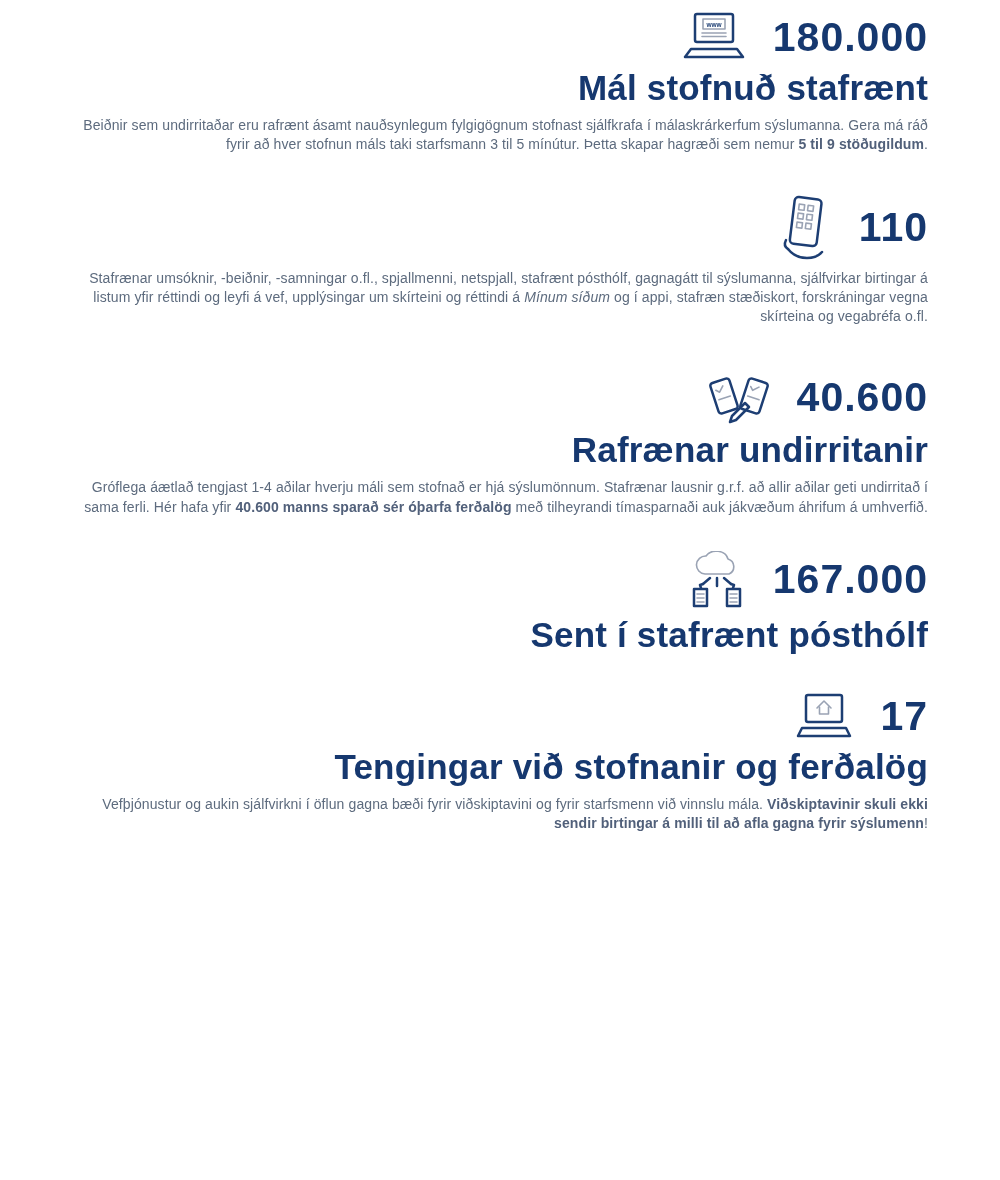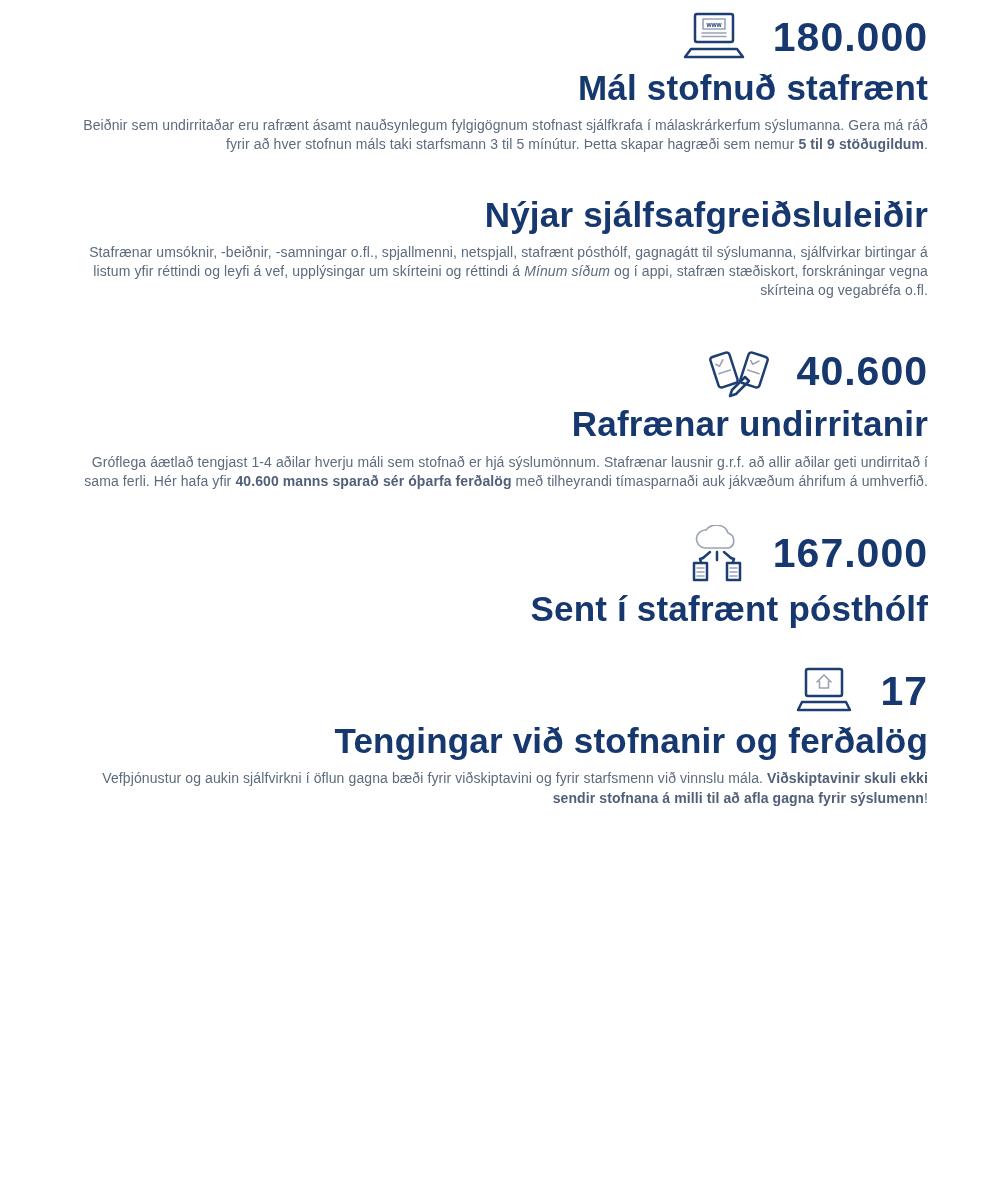--- a/index.html
+++ b/index.html
@@ -56,21 +56,38 @@
           <path class="navy" d="M10 37 h46 l6 8 h-58 z"></path>
         </svg>
       </span>
       <span class="stat-number">180.000</span>
     </div>
     <h2 class="stat-heading">Mál stofnuð stafrænt</h2>
     <p class="stat-body"><span>Beiðnir sem undirritaðar eru rafrænt ásamt nauðsynlegum fylgigögnum stofnast sjálfkrafa í málaskrárkerfum sýslumanna. Gera má ráð fyrir að hver stofnun máls taki starfsmann 3 til 5 mínútur. Þetta skapar hagræði sem nemur </span><strong>5 til 9 stöðugildum</strong><span>.</span></p>
   </section>
 
   <section class="stat-section s2">
-    <h2 class="stat-heading">Nýjar sjálfsafgreiðsluleiðir</h2>
+    <div class="stat-header">
+      <span class="icon-wrap">
+        <svg width="54" height="66" viewBox="0 0 54 66">
+          <g transform="rotate(7 26 28)">
+            <rect class="navy" x="13" y="3" width="27" height="47" rx="4"></rect>
+            <rect class="gray" x="18" y="10" width="5.5" height="5.5"></rect>
+            <rect class="gray" x="27" y="10" width="5.5" height="5.5"></rect>
+            <rect class="gray" x="18" y="19" width="5.5" height="5.5"></rect>
+            <rect class="gray" x="27" y="19" width="5.5" height="5.5"></rect>
+            <rect class="gray" x="18" y="28" width="5.5" height="5.5"></rect>
+            <rect class="gray" x="27" y="28" width="5.5" height="5.5"></rect>
+          </g>
+          <path class="navy" d="M7 45 q-3 6 2 9"></path>
+          <path class="navy" d="M9 54 q7 9 19 9 q10 0 15 -6"></path>
+        </svg>
+      </span>
+      <span class="stat-number">110</span>
+    </div>
     <p class="stat-body"><span>Stafrænar umsóknir, -beiðnir, -samningar o.fl., spjallmenni, netspjall, stafrænt pósthólf, gagnagátt til sýslumanna, sjálfvirkar birtingar á listum yfir réttindi og leyfi á vef, upplýsingar um skírteini og réttindi á </span><em>Mínum síðum</em><span> og í appi, stafræn stæðiskort, forskráningar vegna skírteina og vegabréfa o.fl.</span></p>
   </section>
 
   <section class="stat-section s3">
     <div class="stat-header">
       <span class="icon-wrap">
         <svg width="64" height="54" viewBox="0 0 64 54">
           <g transform="rotate(-18 17 26)">
             <rect class="navy" x="7" y="10" width="20" height="32" rx="3" stroke-width="2.2"></rect>
             <path class="gray" d="M11 18 l3 3 l5 -5 M11 28 h12"></path>
@@ -115,16 +132,16 @@
         <svg width="60" height="48" viewBox="0 0 60 48">
           <rect class="navy" x="12" y="2" width="36" height="27" rx="2"></rect>
           <path class="gray" d="M23 15 l7 -7 l7 7" stroke-width="1.8"></path>
           <path class="gray" d="M25.5 14 v7 h9 v-7" stroke-width="1.8"></path>
           <path class="navy" d="M8 35 h44 l4 8 h-52 z"></path>
         </svg>
       </span>
       <span class="stat-number">17</span>
     </div>
     <h2 class="stat-heading">Tengingar við stofnanir og ferðalög</h2>
-    <p class="stat-body"><span>Vefþjónustur og aukin sjálfvirkni í öflun gagna bæði fyrir viðskiptavini og fyrir starfsmenn við vinnslu mála. </span><strong>Viðskiptavinir skuli ekki sendir stofnana á milli til að afla gagna fyrir sýslumenn</strong><span>!</span></p>
+    <p class="stat-body"><span>Vefþjónustur og aukin sjálfvirkni í öflun gagna bæði fyrir viðskiptavini og fyrir starfsmenn við vinnslu mála. </span><strong>Viðskiptavinir skuli ekki sendir birtingar á milli til að afla gagna fyrir sýslumenn</strong><span>!</span></p>
   </section>
 
 </div>
 
 </body></html>

